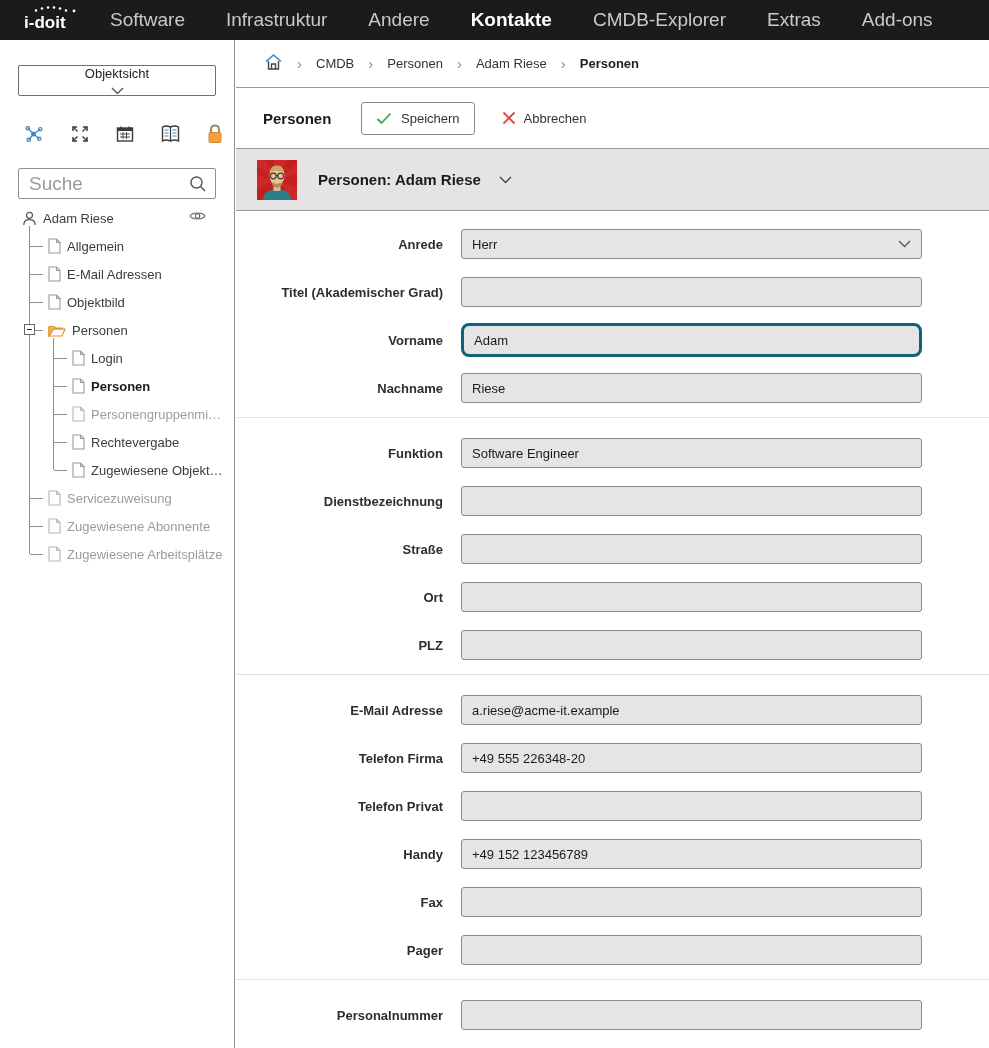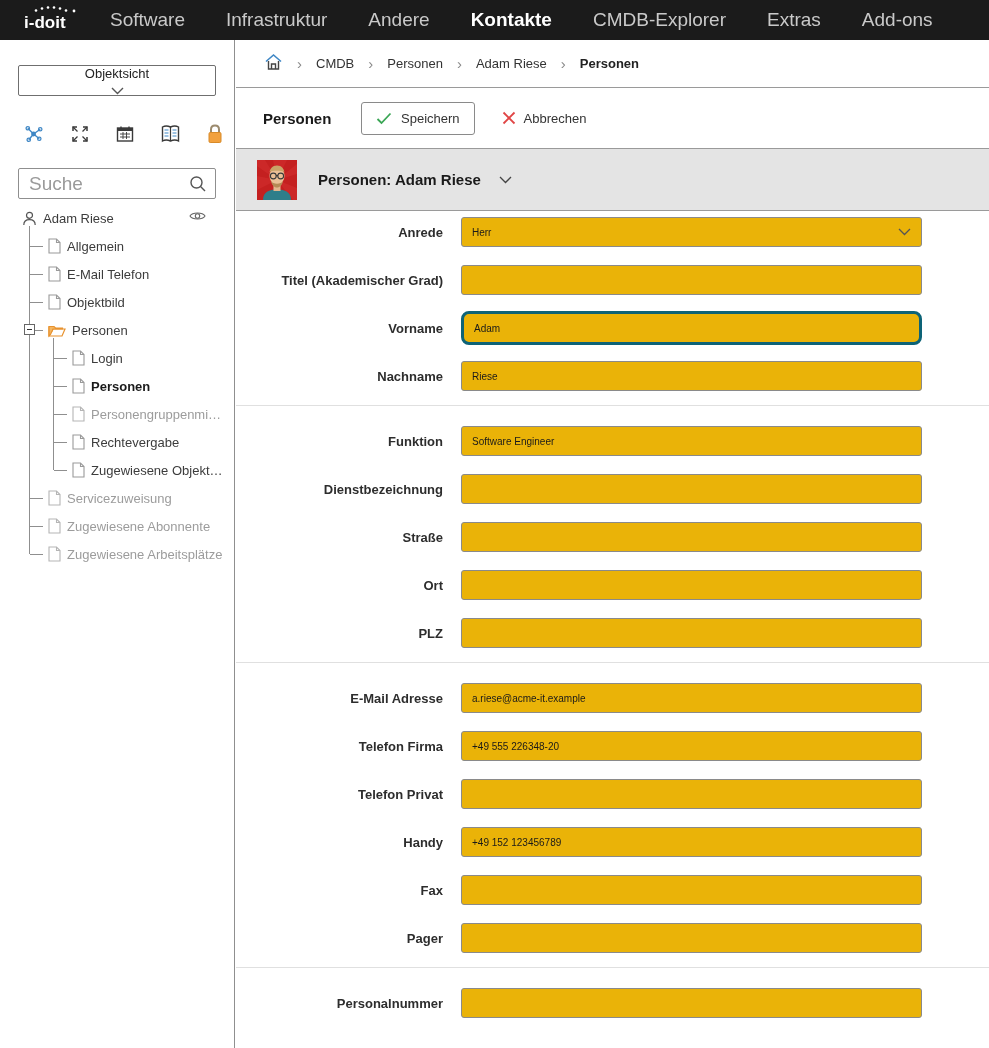--- a/index.html
+++ b/index.html
@@ -72,30 +72,30 @@
                 font-family:"Liberation Sans",sans-serif; }
 
   .object-header { height:63px; background:#e4e4e4; border-top:1px solid #9a9a9a;
                    border-bottom:1px solid #9a9a9a; display:flex; align-items:center;
                    padding-left:21px; }
   .avatar { width:40px; height:40px; flex:0 0 auto; }
   .obj-title { margin-left:21px; font-size:15px; font-weight:bold; color:#1a1a1a; }
   .obj-chevron { margin-left:18px; cursor:pointer; display:flex; align-items:center; }
 
   
-  .form { padding-top:6px; }
+  .form { padding-top:18px; }
   .fsection { border-bottom:1px solid #e0e0e0; padding-bottom:14px; }
   .fsection + .fsection { padding-top:20px; }
   .fsection.nolast { border-bottom:none; padding-bottom:0; }
   .frow { display:flex; align-items:center; height:30px; margin-bottom:18px; }
   .frow:last-child { margin-bottom:0; }
   .flabel { width:207px; text-align:right; font-size:13px; font-weight:bold;
             color:#2d2d2d; flex:0 0 auto; }
   .fctrl { margin-left:18px; width:461px; height:30px; border:1px solid #8a8a8a;
-           border-radius:3px; background:#eab308; font-size:10px; color:#1a1a1a;
+           border-radius:3px; background:#e5e5e5; font-size:13px; color:#1a1a1a;
            padding:0 10px; font-family:"Liberation Sans",sans-serif; }
   input.fctrl { outline:none; }
   .fselect { display:flex; align-items:center; justify-content:space-between;
              cursor:pointer; }
   .frow.focused .fctrl { height:34px; border:3px solid #0d6377; border-radius:8px; }
 </style>
 </head>
 <body>
 
 <header class="topnav">
@@ -221,21 +221,21 @@
       <svg width="13" height="16" viewBox="0 0 13 16">
           <path d="M1 1 L8.5 1 L12 4.5 L12 15 L1 15 Z M8.5 1 L8.5 4.5 L12 4.5" fill="#fff" stroke="#9a9a9a" stroke-width="1.1"></path>
         </svg>
       <span class="lbl">Allgemein</span>
     </div>
     <div class="trow lv1">
       <span class="tick l1"></span>
       <svg width="13" height="16" viewBox="0 0 13 16">
           <path d="M1 1 L8.5 1 L12 4.5 L12 15 L1 15 Z M8.5 1 L8.5 4.5 L12 4.5" fill="#fff" stroke="#9a9a9a" stroke-width="1.1"></path>
         </svg>
-      <span class="lbl">E-Mail Telefon</span>
+      <span class="lbl">E-Mail Adressen</span>
     </div>
     <div class="trow lv1">
       <span class="tick l1"></span>
       <svg width="13" height="16" viewBox="0 0 13 16">
           <path d="M1 1 L8.5 1 L12 4.5 L12 15 L1 15 Z M8.5 1 L8.5 4.5 L12 4.5" fill="#fff" stroke="#9a9a9a" stroke-width="1.1"></path>
         </svg>
       <span class="lbl">Objektbild</span>
     </div>
     <div class="trow lv1">
       <span class="tick l1"></span>

